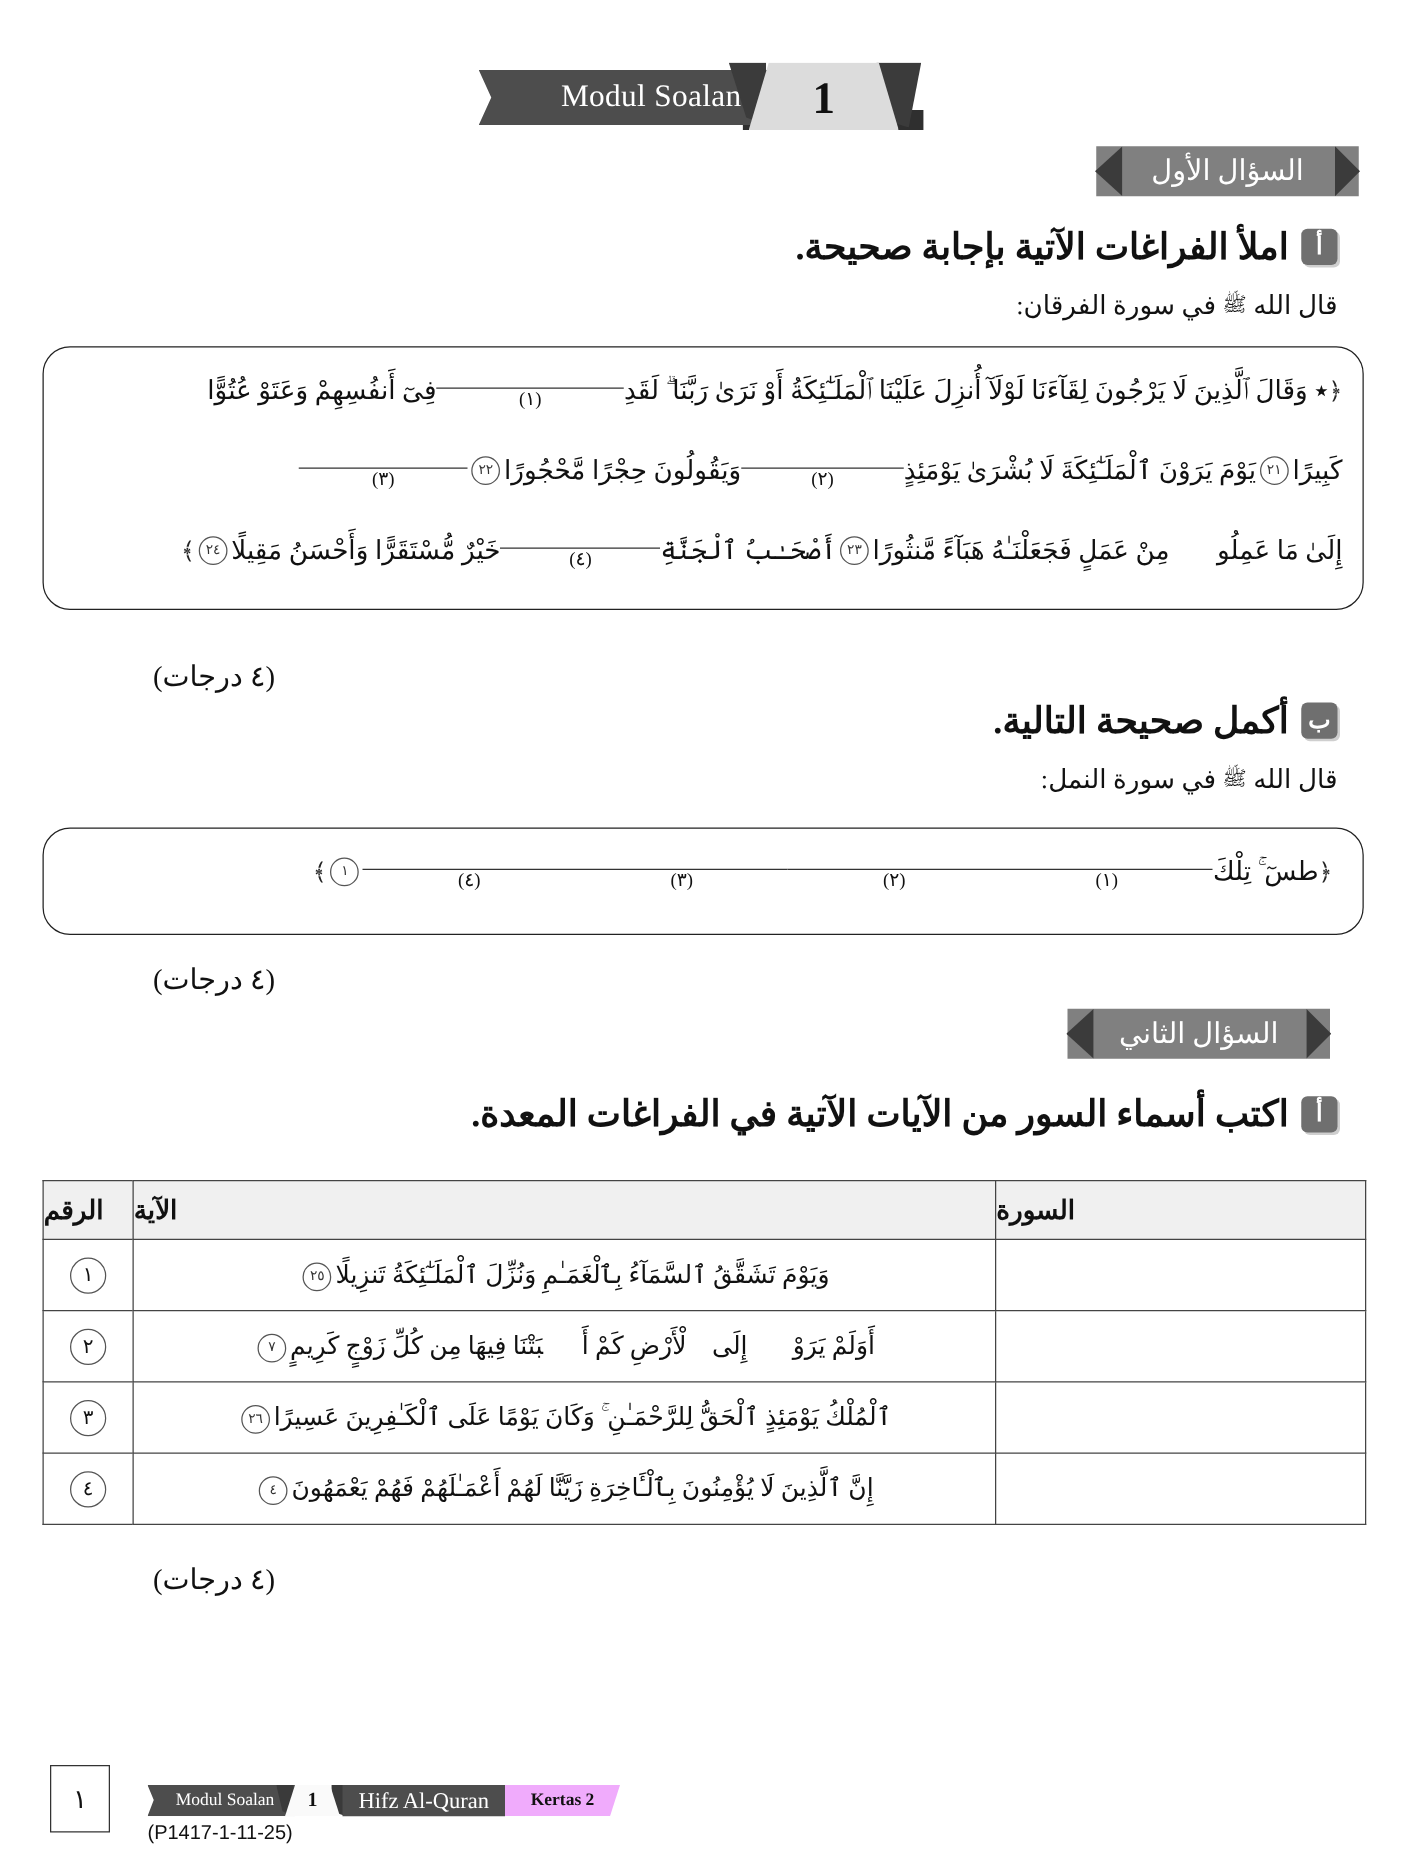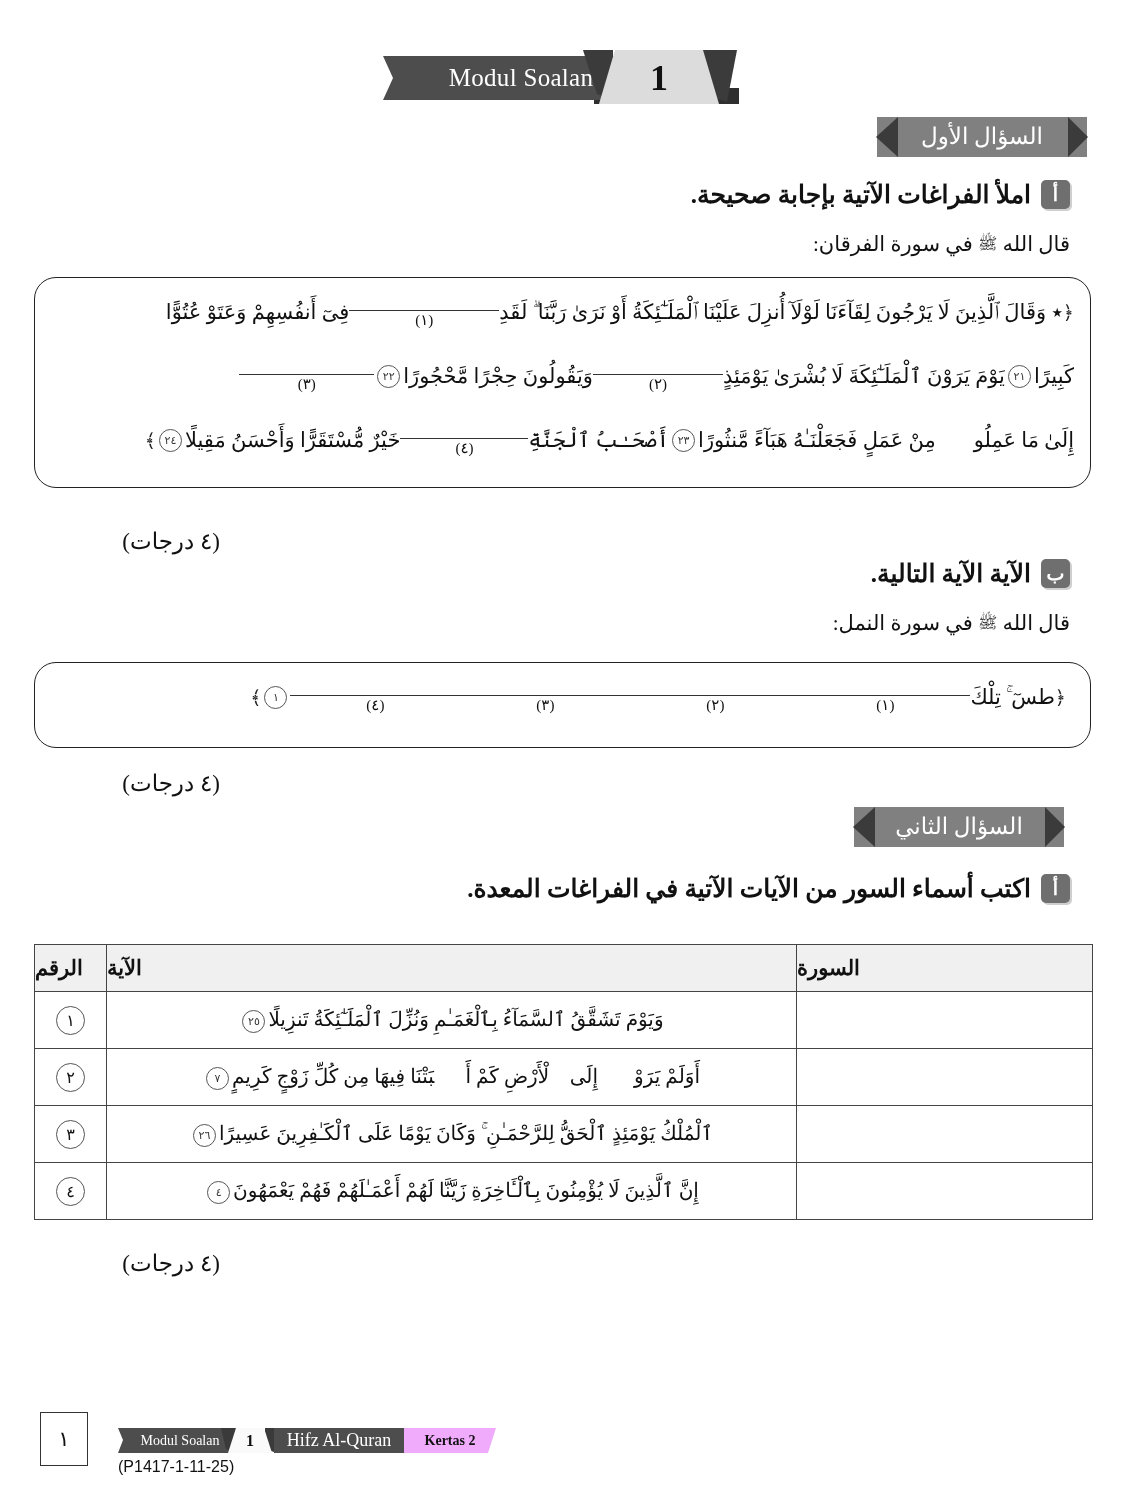--- a/index.html
+++ b/index.html
@@ -158,21 +158,21 @@
     border-radius: 5px;
     font-size: 19px;
     font-weight: bold;
     vertical-align: middle;
     box-shadow: 2px 2px 0 #cfcfcf;
     font-family: "Liberation Serif", "DejaVu Serif", serif;
   }
   .part-text {
     display: inline-block;
     vertical-align: middle;
-    font-size: 25px;
+    font-size: 29px;
     font-weight: bold;
     margin-right: 10px;
     font-family: "Liberation Serif", "DejaVu Serif", serif;
   }
   .said-line {
     position: absolute;
     direction: rtl;
     text-align: right;
     font-size: 21px;
     font-family: "Liberation Serif", "DejaVu Serif", serif;
@@ -477,21 +477,21 @@
     </div>
 
     <div class="ayah-line" style="top:146px; right:16px; left:16px; text-align:right;">
       <span class="ayah-frag">إِلَىٰ مَا عَمِلُوا۟ مِنْ عَمَلٍ فَجَعَلْنَـٰهُ هَبَآءً مَّنثُورًا</span><span class="ayah-marker">٢٣</span><span class="ayah-frag">أَصْحَـٰبُ ٱلْجَنَّةِ</span><span class="blank-wrap" style="width:128px;"><span class="blank-rule"></span><span class="blank-num">(٤)</span></span><span class="ayah-frag">خَيْرٌ مُّسْتَقَرًّا وَأَحْسَنُ مَقِيلًا</span><span class="ayah-marker">٢٤</span><span class="ayah-orn">﴾</span>
     </div>
   </div>
 
   <div class="marks" style="top:528px; right:905px;">(٤ درجات)</div>
 
   <div class="part-row" style="top:559px; right:55px;">
-    <span class="part-badge">ب</span><span class="part-text">الآية الآية التالية.</span>
+    <span class="part-badge">ب</span><span class="part-text">أكمل صحيحة التالية.</span>
   </div>
   <div class="said-line" style="top:611px; right:55px;">
     <span>قال الله</span>
     <span class="sallam">ﷺ</span>
     <span>في سورة النمل:</span>
   </div>
 
   <div class="ayah-box" style="top:662px; left:34px; width:1057px; height:86px;">
     <div class="ayah-line" style="top:18px; right:24px; left:24px; text-align:right;">
       <span class="ayah-orn">﴿</span><span class="ayah-frag">طسٓ ۚ تِلْكَ</span><span class="blank-wrap" style="width:170px;"><span class="blank-rule"></span><span class="blank-num">(١)</span></span><span class="blank-wrap" style="width:170px;"><span class="blank-rule"></span><span class="blank-num">(٢)</span></span><span class="blank-wrap" style="width:170px;"><span class="blank-rule"></span><span class="blank-num">(٣)</span></span><span class="blank-wrap" style="width:170px;"><span class="blank-rule"></span><span class="blank-num">(٤)</span></span><span class="ayah-marker">١</span><span class="ayah-orn">﴾</span>

